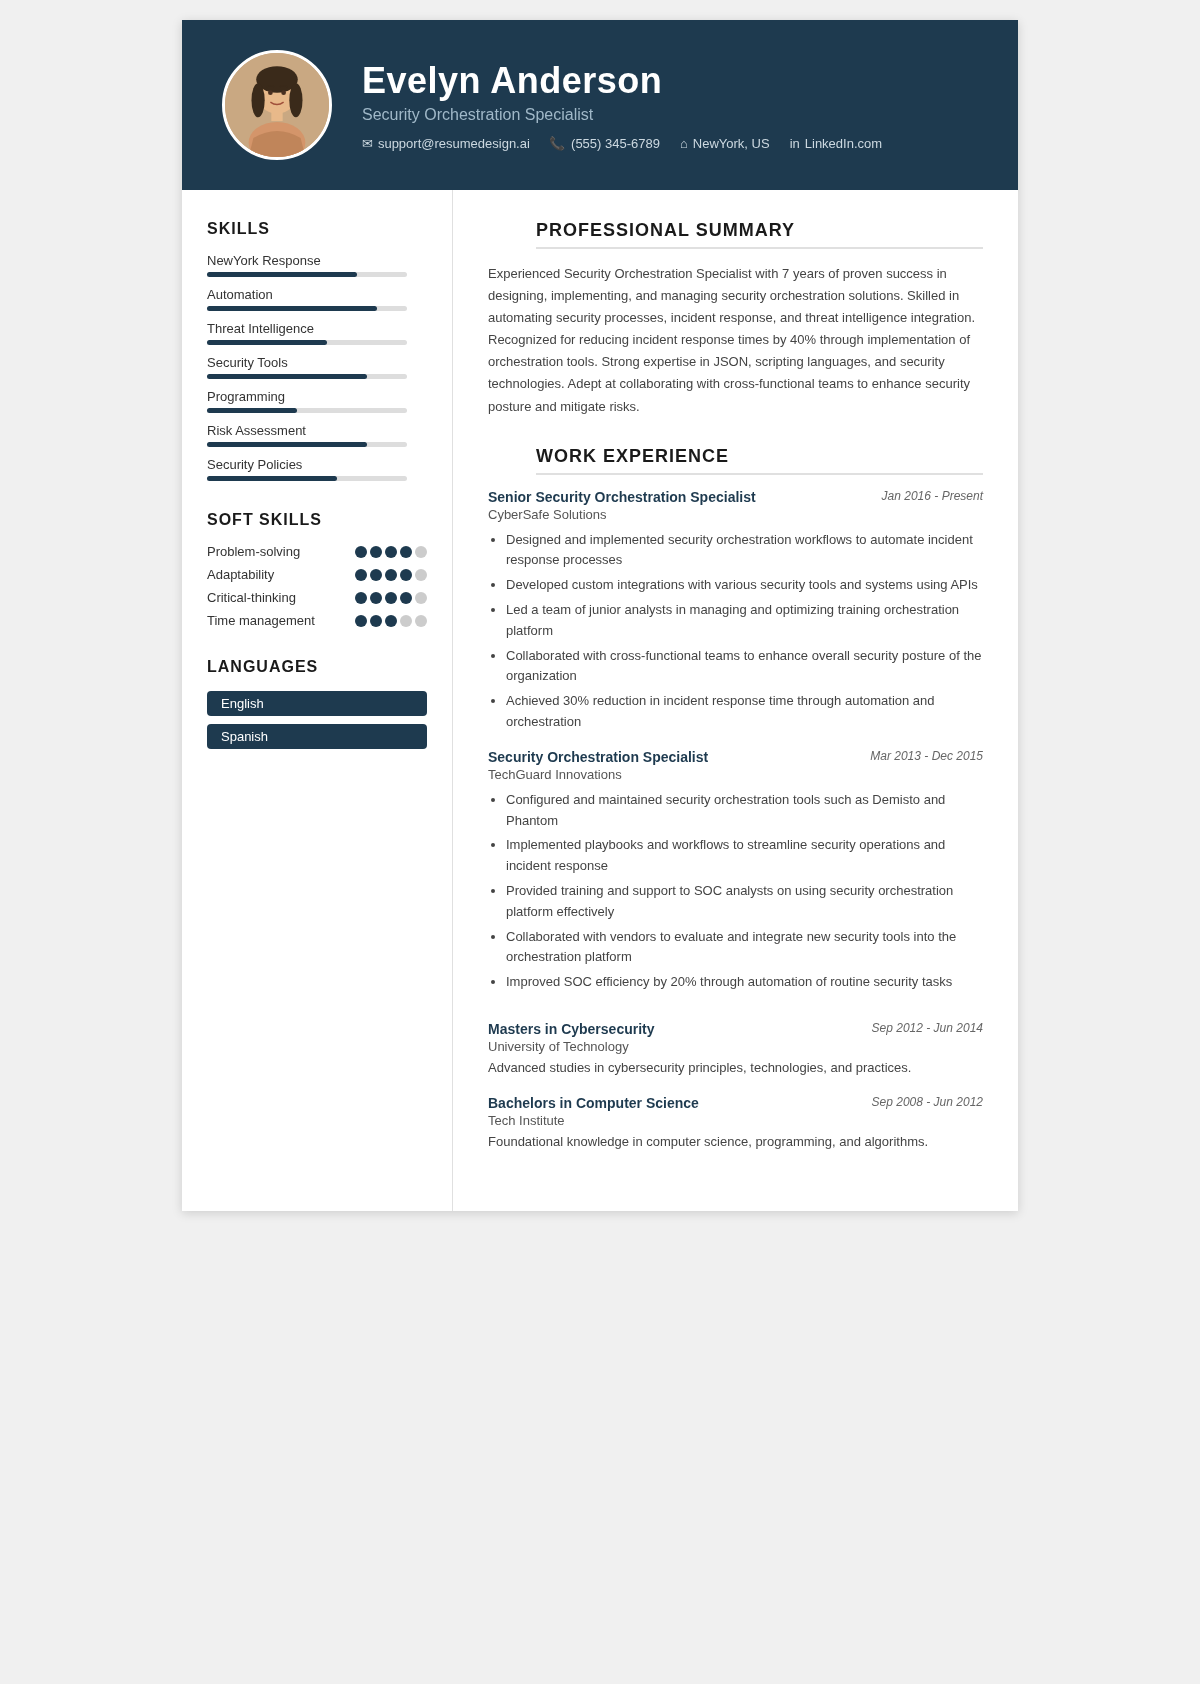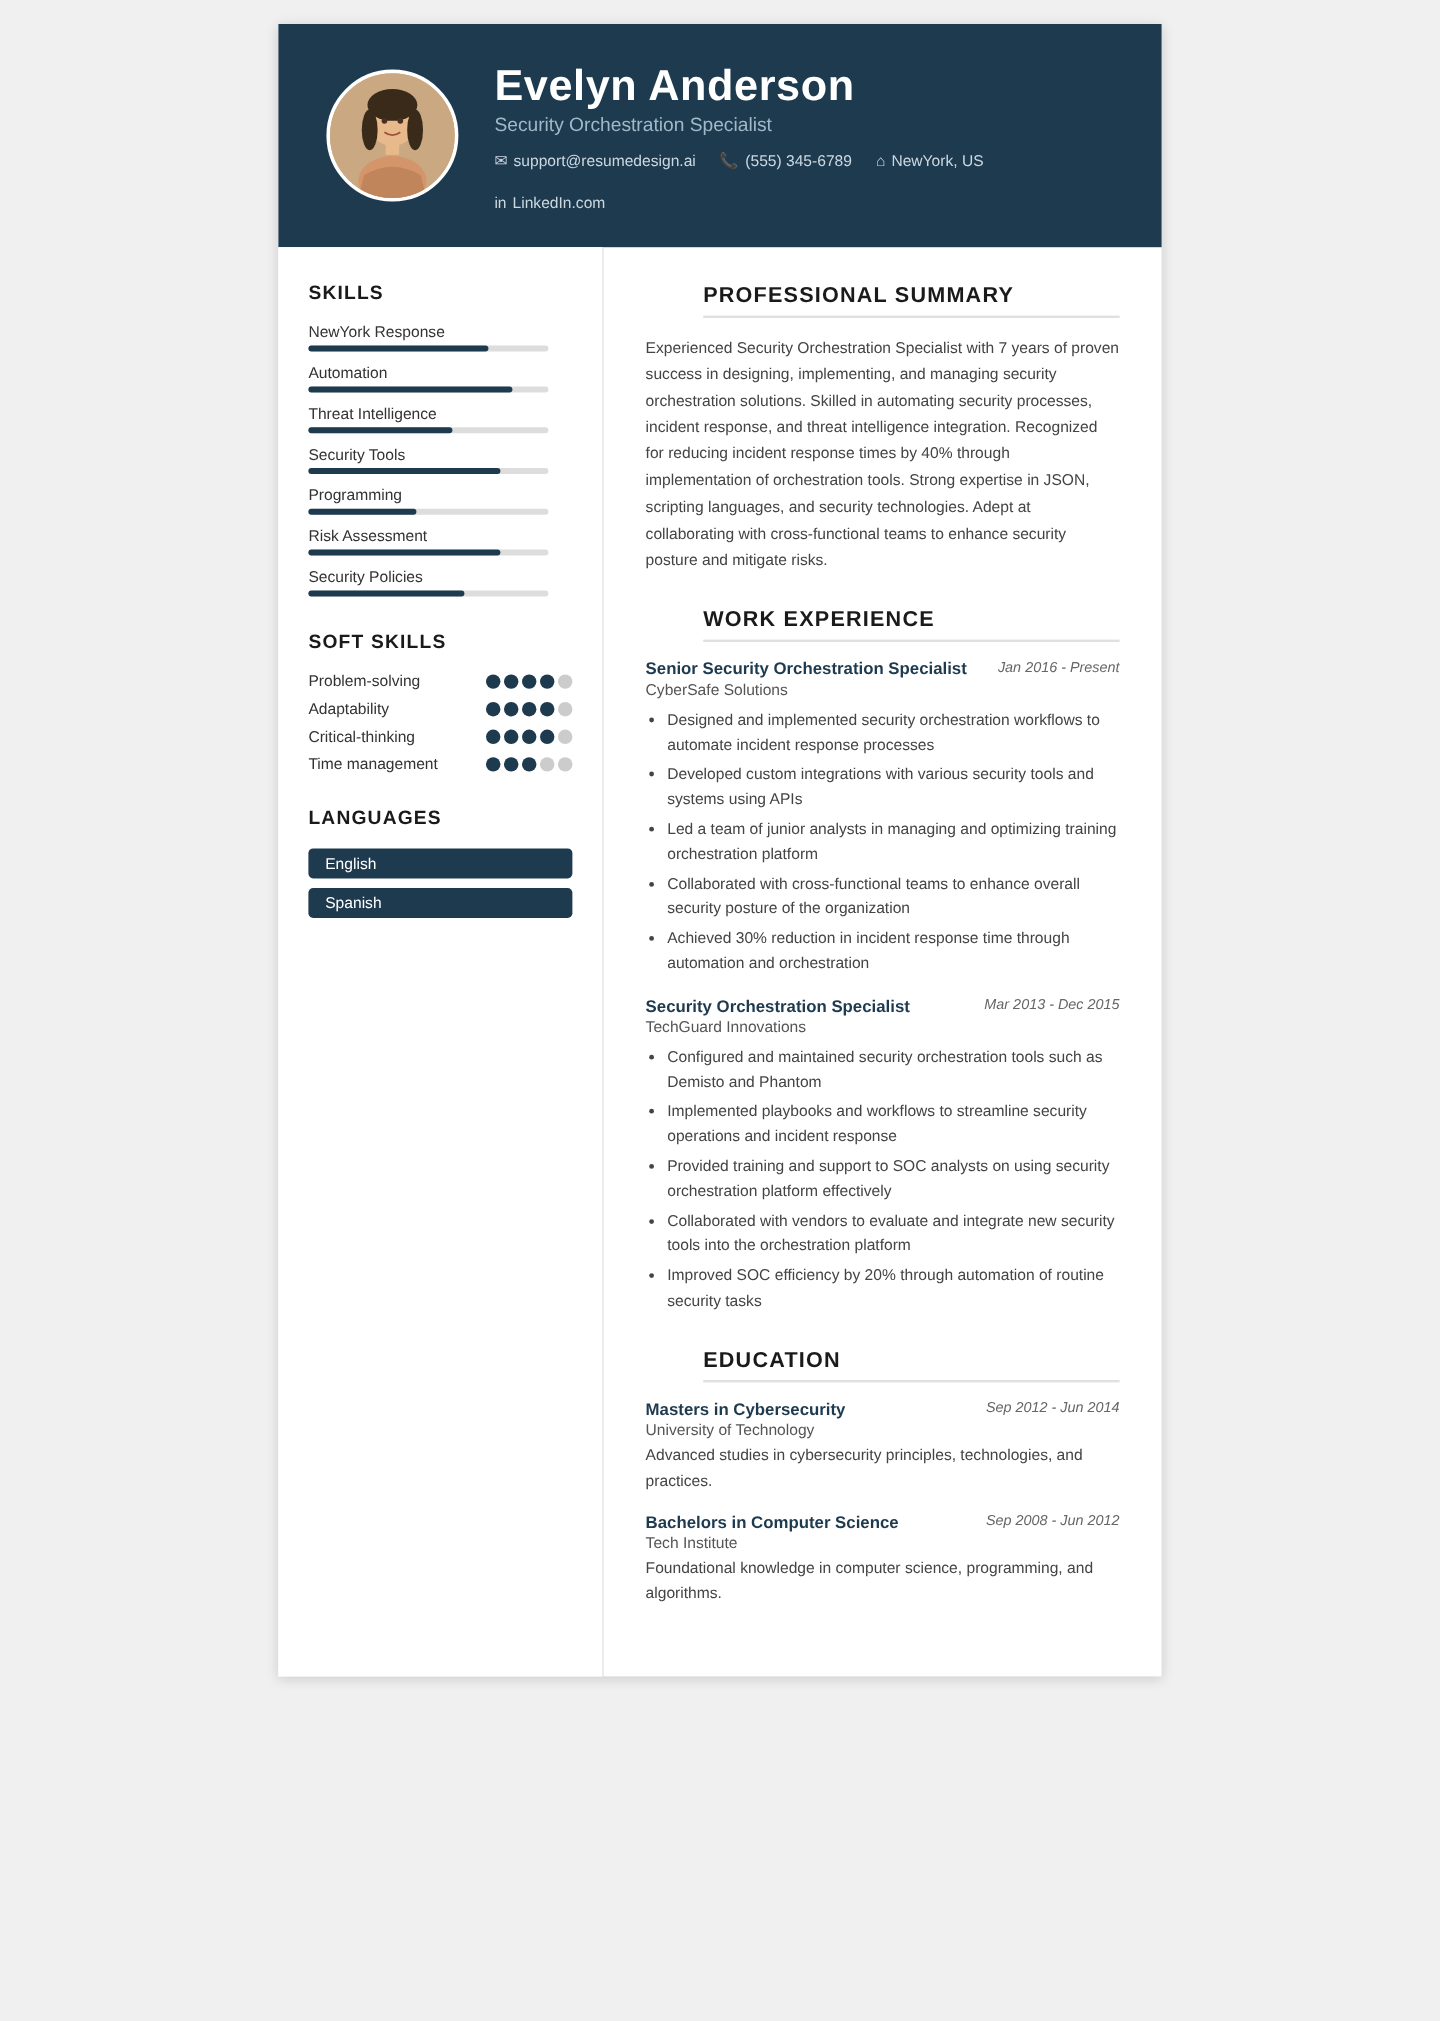--- a/index.html
+++ b/index.html
@@ -4,21 +4,21 @@
   <style>
     * { margin: 0; padding: 0; box-sizing: border-box; }
     body {
       font-family: Arial, sans-serif;
       background: #f0f0f0;
       display: flex;
       justify-content: center;
       padding: 20px;
     }
     .resume {
-      width: 736px;
+      width: 836px;
       background: #fff;
       box-shadow: 0 2px 10px rgba(0,0,0,0.15);
     }
     
     .header {
       background: #1e3a4f;
       color: #fff;
       padding: 30px 40px;
       display: flex;
       align-items: center;
@@ -420,21 +420,20 @@
                 <li>Implemented playbooks and workflows to streamline security operations and incident response</li>
                 <li>Provided training and support to SOC analysts on using security orchestration platform effectively</li>
                 <li>Collaborated with vendors to evaluate and integrate new security tools into the orchestration platform</li>
                 <li>Improved SOC efficiency by 20% through automation of routine security tasks</li>
               </ul>
   </div>
           </div>
       </div>
 
       <div class="section">
-        <h2>EDUCATION</h2>
         <div id="edu-list">
             <div>
     <div class="edu-header">
       <span class="edu-title">Masters in Cybersecurity</span>
       <span class="edu-date">Sep 2012 - Jun 2014</span>
     </div>
     <div class="edu-institution">University of Technology</div>
     <div class="edu-desc">Advanced studies in cybersecurity principles, technologies, and practices.</div>
   </div>
             <div>

